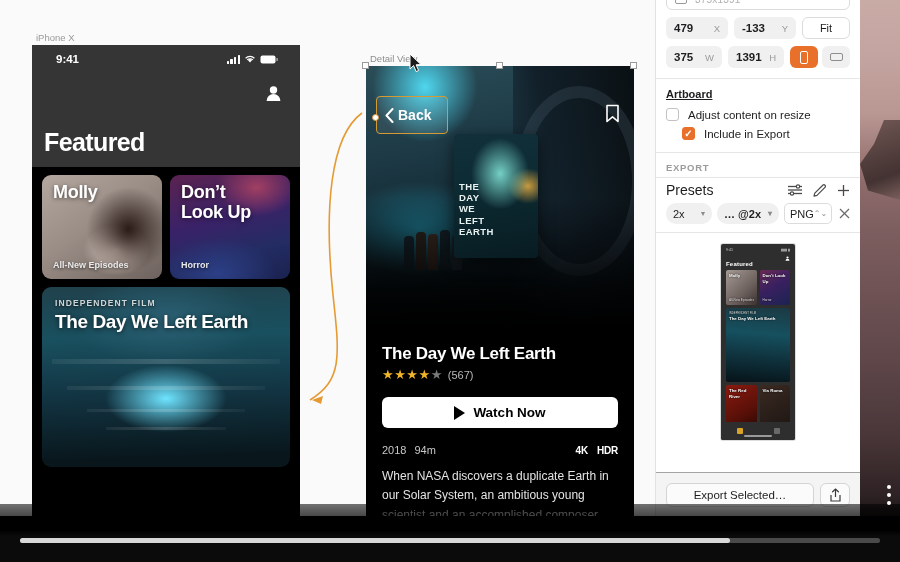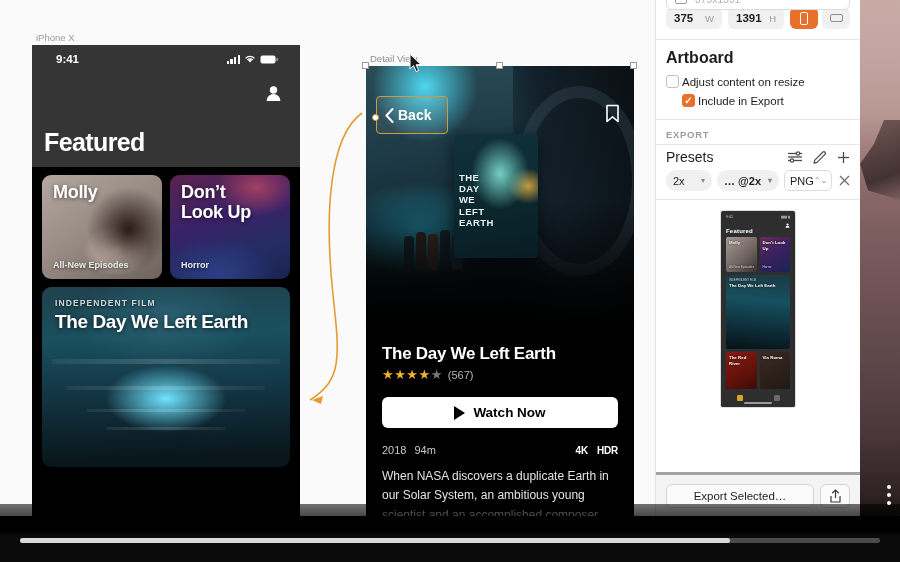--- a/index.html
+++ b/index.html
@@ -73,24 +73,24 @@
   }
   .orient-group { flex:1; display:flex; gap:4px; justify-content:flex-end; align-items:center; }
   .orient-btn {
     width:28px; height:22px; border-radius:6px; background:#f0f0f0;
     display:flex; align-items:center; justify-content:center;
   }
   .orient-btn.active { background:#e8702a; }
   .orient-glyph-p { width:8px; height:13px; border:1.6px solid #fff; border-radius:2px; }
   .orient-glyph-l { width:13px; height:8px; border:1.6px solid #8e8e8e; border-radius:2px; }
 
-  .sect-title { font-size:16px; font-weight:bold; padding:9px 10px 5px 10px; }
+  .sect-title { font-size:11px; font-weight:bold; padding:9px 10px 5px 10px;text-decoration:underline; }
   .sect-label { font-size:9.5px; font-weight:bold; color:#9b9b9b; letter-spacing:.7px; padding:9px 10px 4px 10px; }
 
-  .check-row { display:flex; align-items:center; gap:3px; padding:3px 10px; font-size:11.5px; }
+  .check-row { display:flex; align-items:center; gap:9px; padding:3px 10px; font-size:11.5px; }
   .check-row.indent { padding-left:26px; }
   .cbox { width:13px; height:13px; border:1.3px solid #c2c2c2; border-radius:3px; background:#fff; flex:none; }
   .cbox.on {
     background:#e8702a; border-color:#e8702a;
     display:flex; align-items:center; justify-content:center;
   }
   .cbox.on::after { content:"✓"; color:#fff; font-size:10px; line-height:1; font-weight:bold; }
   .swatch-wrap {
     margin-left:auto; display:flex; align-items:center;
     border:1px solid #dcdcdc; border-radius:5px; overflow:hidden; height:19px;
@@ -141,21 +141,21 @@
   .pv-c-via   { flex:1; height:45px; background:linear-gradient(150deg,#3a2a22,#1d1512); }
   .pv-ct { position:absolute; left:3px; top:3px; color:#fff; font-weight:bold; font-size:4.4px; line-height:1.25; text-shadow:0 0 2px #000; }
   .pv-cs { position:absolute; left:3px; bottom:3px; color:#dcdcdc; font-size:3.2px; text-shadow:0 0 2px #000; }
   #pv-tabbar { position:absolute; left:0; right:0; bottom:0; height:18px; background:#2e2e2e; display:flex; align-items:center; justify-content:space-around; }
   .pv-tab { width:6px; height:6px; border-radius:1px; }
   #pv-home { position:absolute; left:50%; transform:translateX(-50%); bottom:3px; width:28px; height:1.6px; background:#999; border-radius:1px; }
 
   
   #export-bar {
     position:absolute; left:0; right:0; bottom:0; height:44px;
-    background:#f4f4f4; border-top:3px solid #a3a3a3;
+    background:#f4f4f4; border-top:1px solid #a3a3a3;
     display:flex; align-items:center; gap:6px; padding:0 10px;
   }
   #export-selected-btn {
     flex:1; height:24px; border:1px solid #d4d4d4; border-radius:6px; background:#fbfbfb;
     display:flex; align-items:center; justify-content:center; font-size:11.5px;
   }
   #share-btn {
     width:30px; height:24px; border:1px solid #d4d4d4; border-radius:6px; background:#fbfbfb;
     display:flex; align-items:center; justify-content:center;
   }
@@ -279,21 +279,21 @@
   #dv-poster {
     position:absolute; left:88px; top:68px; width:84px; height:124px;
     border-radius:4px; overflow:hidden;
     box-shadow:0 5px 16px rgba(0,0,0,.6);
     background:
       radial-gradient(ellipse 48% 40% at 55% 32%, #74cfc4 0%, rgba(116,207,196,0) 72%),
       radial-gradient(ellipse 30% 18% at 88% 42%, #c79a3e 0%, rgba(199,154,62,0) 80%),
       linear-gradient(170deg,#11303a 0%,#0d2b33 40%,#081c22 100%);
   }
   #dv-poster-text {
-    position:absolute; left:5px; top:38px; color:#e8f2f2;
+    position:absolute; left:5px; top:47px; color:#e8f2f2;
     font-size:9.5px; font-weight:bold; line-height:1.18; letter-spacing:.4px;
   }
   #dv-info { padding:16px 16px 0 16px; }
   #dv-title { color:#fff; font-size:17px; font-weight:bold; letter-spacing:-.3px; }
   #dv-rating { display:flex; align-items:center; gap:5px; margin-top:3px; }
   #dv-stars { letter-spacing:.5px; font-size:13px; }
   #dv-count { color:#b7b7b7; font-size:11px; }
   #dv-watch-btn {
     margin:15px 16px 0 16px; height:31px; background:#fff; border-radius:6px;
     display:flex; align-items:center; justify-content:center; gap:8px;
@@ -484,20 +484,31 @@
       </svg>
     </div>
 
     <div id="inspector">
 
       <div id="size-stub">
         <span class="stub-ico"></span>
         <span class="stub-txt">375x1391</span>
       </div>
 
+      <div class="field-row" style="margin-top:17px;">
+        <div class="num-field">
+          <span class="val">479</span>
+          <span class="unit">X</span>
+        </div>
+        <div class="num-field">
+          <span class="val">-133</span>
+          <span class="unit">Y</span>
+        </div>
+        <div class="fit-btn">Fit</div>
+      </div>
 
       <div class="field-row">
         <div class="num-field">
           <span class="val">375</span>
           <span class="unit">W</span>
         </div>
         <div class="num-field">
           <span class="val">1391</span>
           <span class="unit">H</span>
         </div>

